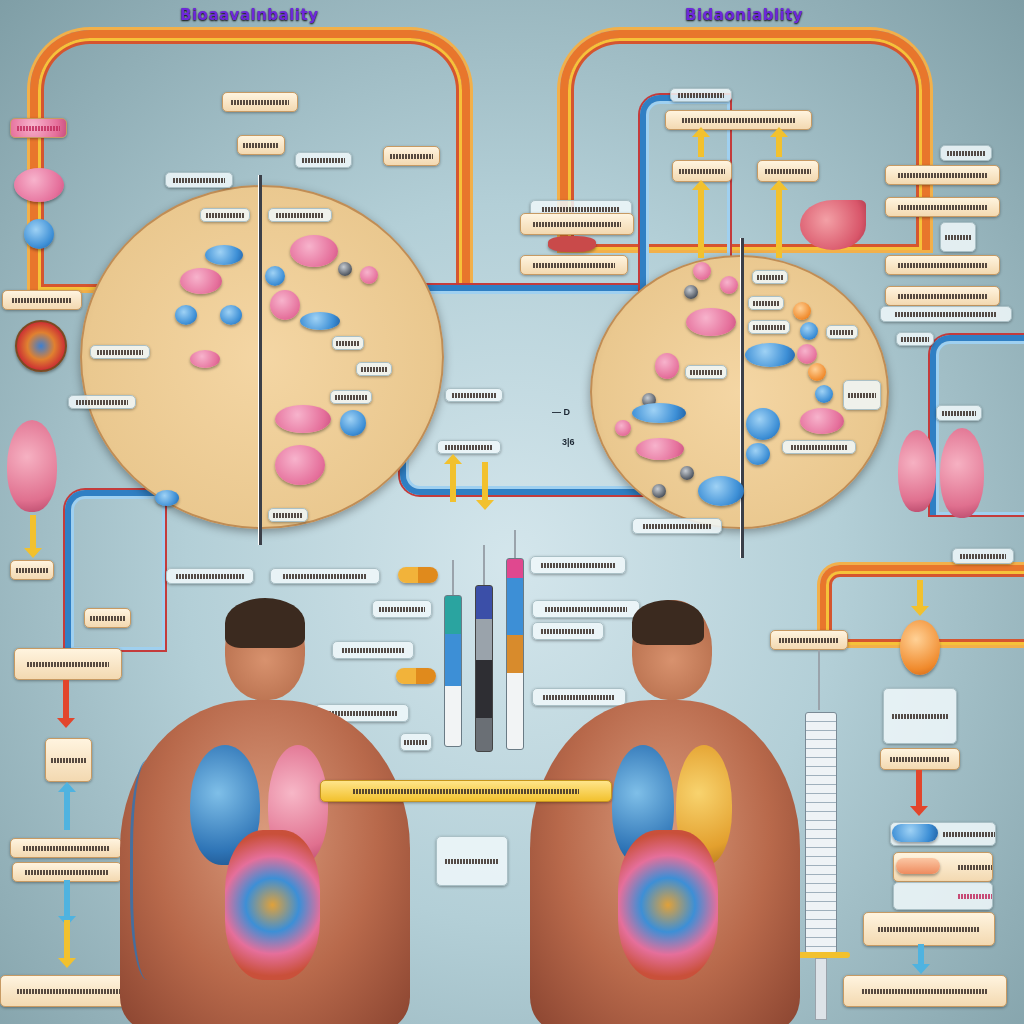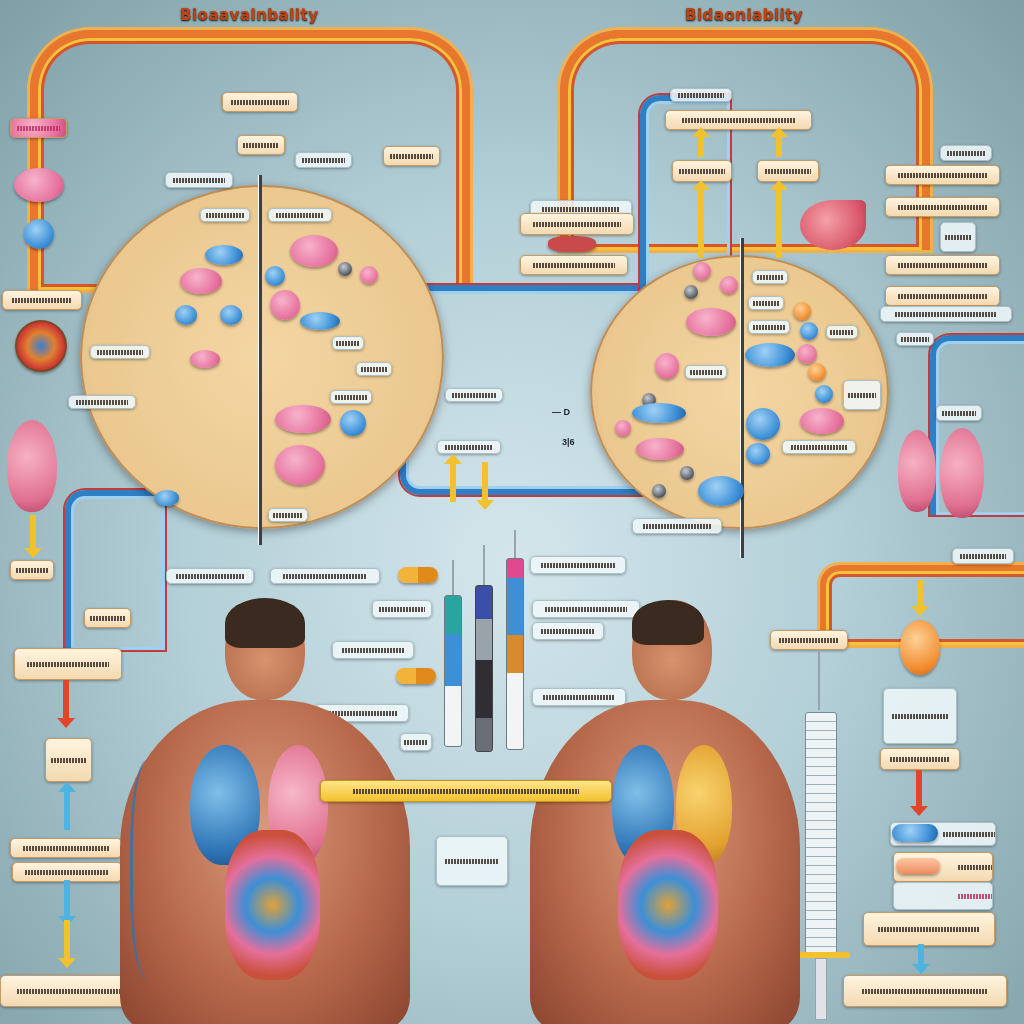--- a/index.html
+++ b/index.html
@@ -1,21 +1,21 @@
 <!DOCTYPE html>
 <html><head>
 <meta charset="utf-8">
 <style>
   html,body{margin:0;padding:0;}
   body{width:1024px;height:1024px;overflow:hidden;position:relative;
        background:radial-gradient(ellipse at 50% 55%, #d4e6ec 0%, #b3cfd7 45%, #7f9ea6 100%);
        font-family:"Liberation Sans", sans-serif;}
   .abs{position:absolute;}
   .title{position:absolute;top:6px;font-family:"DejaVu Sans", sans-serif;font-weight:bold;
-         font-size:15px;color:#c2410c;letter-spacing:0.5px;text-shadow:0 1px 2px #000;}
+         font-size:15px;color:#6d28d9;letter-spacing:0.5px;text-shadow:0 1px 2px #000;}
   .pipe{position:absolute;box-sizing:border-box;border-style:solid;}
   .pipe-warm{border-color:#e8762c;box-shadow:inset 0 0 0 3px #f6c23a, inset 0 0 0 6px #d5552f, 0 0 0 3px #f2b04a;}
   .pipe-blue{border-color:#2f7fc4;box-shadow:inset 0 0 0 3px #9fd0f0, 0 0 0 2px #c43b3b;}
   .label{position:absolute;background:linear-gradient(#fff4df,#f3d9b1);border:1px solid #c79a63;
          border-radius:5px;box-shadow:0 1px 3px rgba(0,0,0,.35);
          display:flex;align-items:center;justify-content:center;overflow:hidden;}
   .label .gib{height:5px;width:78%;background:repeating-linear-gradient(90deg,#3a2e28 0 2px,transparent 2px 3px);opacity:.85;}
   .label.light{background:rgba(240,248,250,.85);border-color:#aac0c6;}
   .label.pink .gib{background:repeating-linear-gradient(90deg,#c22e60 0 2px,transparent 2px 3px);}
   .txt{position:absolute;font-size:9px;color:#1c2733;font-weight:bold;}

